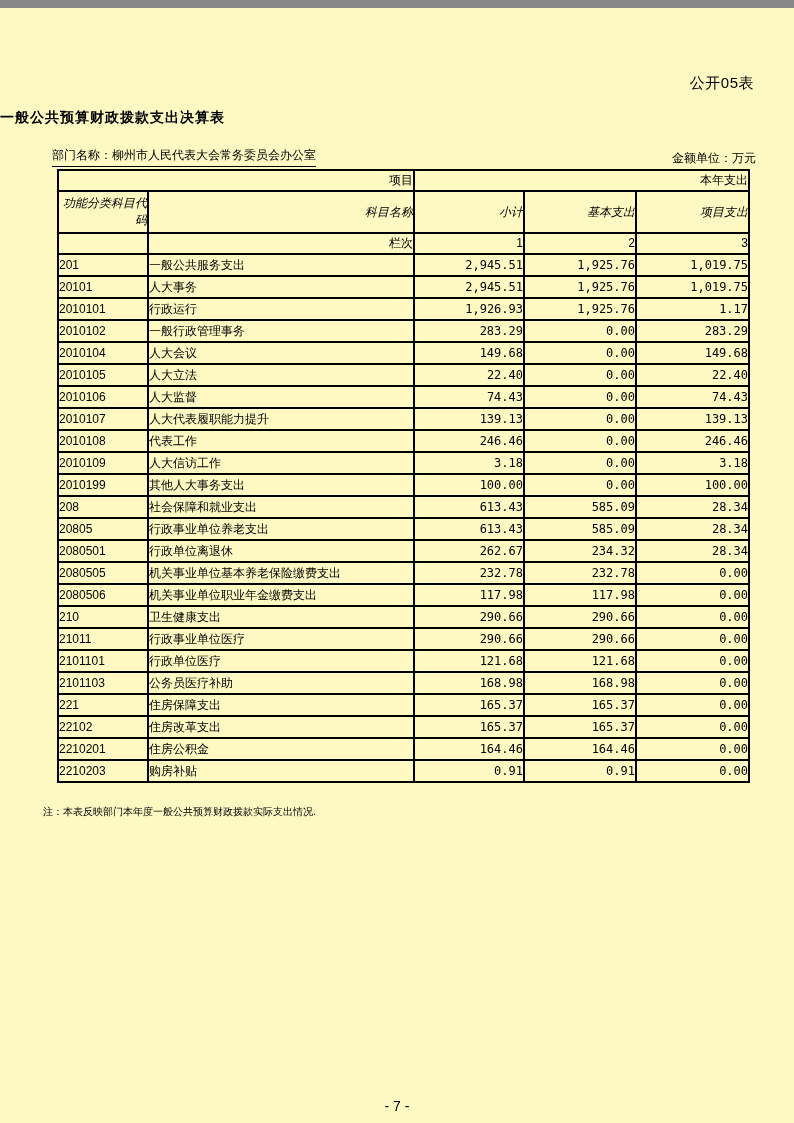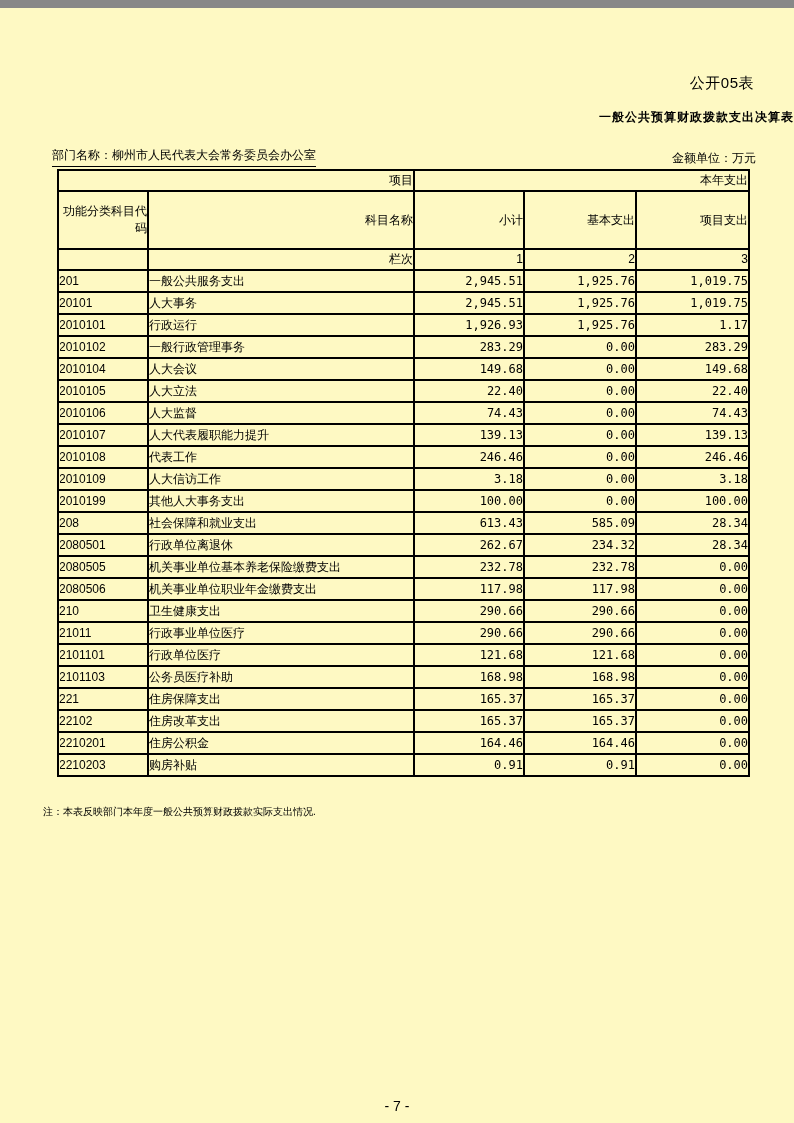--- a/index.html
+++ b/index.html
@@ -11,21 +11,21 @@
     color:#000;
     font-family:"Liberation Sans","DejaVu Sans",sans-serif;
     overflow:hidden;
   }
   .form-label{
     position:absolute;top:66px;right:40px;
     font-size:15px;letter-spacing:0.5px;
   }
   .doc-title{
     position:absolute;top:101px;left:0;width:100%;
-    text-align:right;font-size:12px;font-weight:bold;
+    text-align:left;font-size:14px;font-weight:bold;
     letter-spacing:1px;margin:0;
   }
   .meta-row{
     position:absolute;top:139px;left:52px;width:704px;
     display:flex;justify-content:space-between;align-items:flex-end;
     font-size:12px;
   }
   .dept{border-bottom:1px solid #000;padding-bottom:2px;}
   table.budget{
     position:absolute;top:161px;left:57px;
@@ -33,34 +33,34 @@
   }
   table.budget td{
     border:2px solid #000;
     font-size:12px;
     padding:0;
     overflow:hidden;
     vertical-align:middle;
   }
   thead td{text-align:right;line-height:1.4;}
   tr.h1{height:21px;}
-  tr.h2{height:58px;}
+  tr.h2{height:42px;font-style:italic;}
   tr.h3{height:21px;}
   tbody tr{height:22px;}
   td.code-head{padding:0 6px;}
   td.code{text-align:left;}
   td.name{text-align:left;}
   td.num{
     text-align:right;padding-right:3px;
     font-family:"DejaVu Sans Mono","Liberation Mono",monospace;
     font-size:12px;
   }
   .ind-code-1{padding-left:4px;}
   .ind-code-2{padding-left:18px;}
-  .ind-code-3{padding-left:31px;border-radius:8px;}
+  .ind-code-3{padding-left:31px;}
   .ind-name-0{text-align:center;}
   .ind-name-1{padding-left:5px;}
   .ind-name-2{padding-left:19px;}
   .ind-name-3{padding-left:33px;}
   .note{
     position:absolute;top:797px;left:43px;
     font-size:10px;
   }
   .pageno{
     position:absolute;top:1090px;left:0;width:100%;
@@ -188,20 +188,27 @@
           <td class="num">100.00</td>
         </tr>
         <tr>
           <td class="code ind-code-1">208</td>
           <td class="name ind-name-1">社会保障和就业支出</td>
           <td class="num">613.43</td>
           <td class="num">585.09</td>
           <td class="num">28.34</td>
         </tr>
         <tr>
+          <td class="code ind-code-2">20805</td>
+          <td class="name ind-name-2">行政事业单位养老支出</td>
+          <td class="num">613.43</td>
+          <td class="num">585.09</td>
+          <td class="num">28.34</td>
+        </tr>
+        <tr>
           <td class="code ind-code-3">2080501</td>
           <td class="name ind-name-3">行政单位离退休</td>
           <td class="num">262.67</td>
           <td class="num">234.32</td>
           <td class="num">28.34</td>
         </tr>
         <tr>
           <td class="code ind-code-3">2080505</td>
           <td class="name ind-name-3">机关事业单位基本养老保险缴费支出</td>
           <td class="num">232.78</td>

